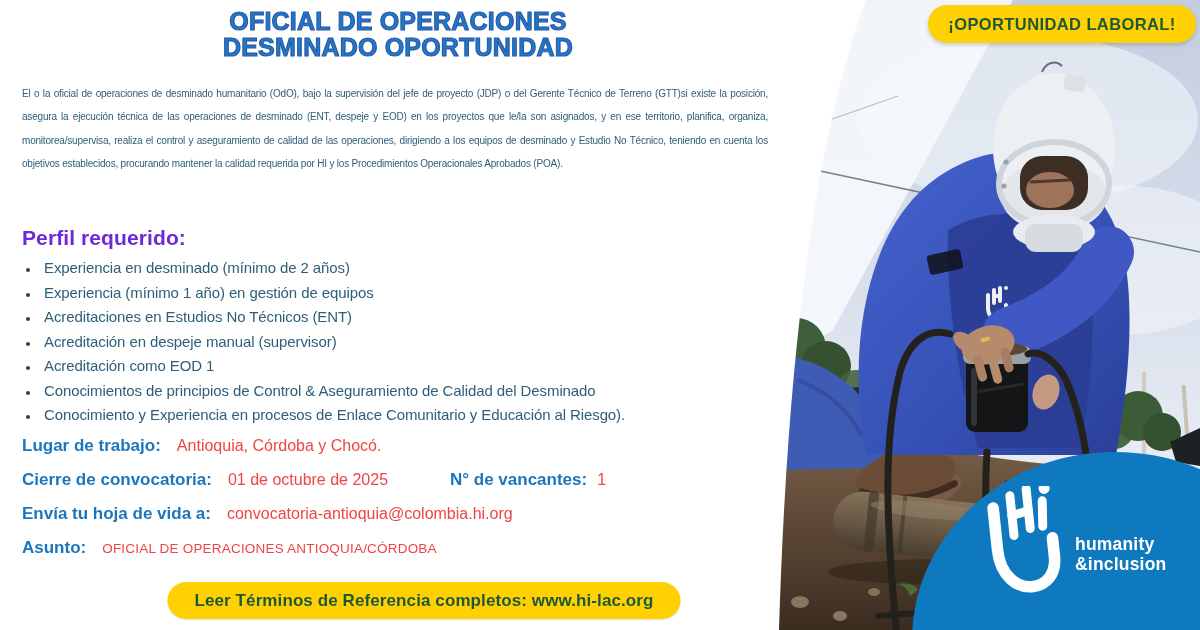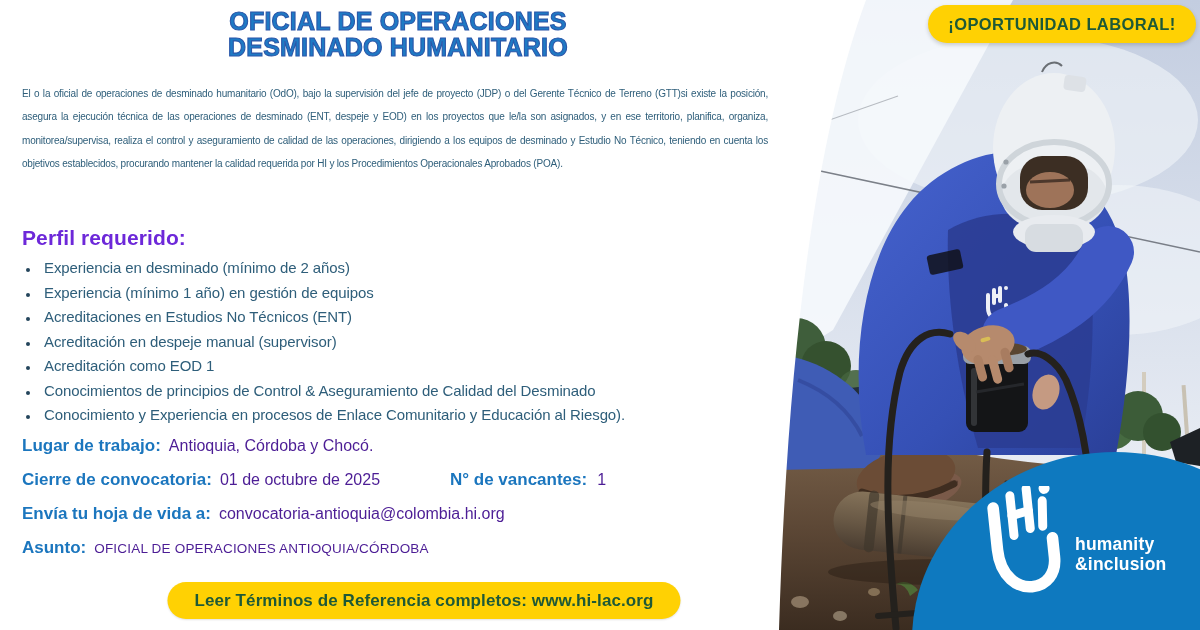--- a/index.html
+++ b/index.html
@@ -14,23 +14,23 @@
   .intro{position:absolute;left:22px;top:72px;width:746px;
          font-size:10px;line-height:23.4px;letter-spacing:-0.2px;
          color:#2E5E7A;text-align:justify;}
   .profile-heading{position:absolute;left:22px;top:226px;
          font-size:21px;font-weight:700;color:#6d28d9;letter-spacing:.1px;}
   .bullets{position:absolute;left:22px;top:256px;width:740px;margin:0;padding:0 0 0 18px;}
   .bullets li{font-size:15px;line-height:24.5px;color:#2E5E7A;letter-spacing:-0.1px;padding-left:4px;}
   .bullets li::marker{color:#24455C;font-size:.8em;}
 
   .fields{position:absolute;left:22px;top:430px;width:750px;padding-top:6px;}
-  .field-row{position:relative;display:flex;align-items:baseline;gap:8px;margin-bottom:11px;min-height:23px;}
+  .field-row{position:relative;display:flex;align-items:baseline;gap:16px;margin-bottom:11px;min-height:23px;}
   .field-label{font-size:17px;font-weight:700;color:#1B76BE;white-space:nowrap;}
-  .field-value{font-size:16px;color:#4c1d95;white-space:nowrap;}
+  .field-value{font-size:16px;color:#ef4444;white-space:nowrap;}
   .field-value.small{font-size:13.5px;letter-spacing:.2px;}
   .vacancies-group{position:absolute;left:428px;top:0;display:flex;align-items:baseline;gap:10px;}
 
   .cta-button{position:absolute;left:424px;top:582px;transform:translateX(-50%);
         background:#FFD103;border:none;border-radius:19px;height:37px;line-height:37px;
         padding:0 27px;font-family:"Liberation Sans",sans-serif;
         font-size:17px;font-weight:700;color:#1E5937;letter-spacing:.1px;white-space:nowrap;
         box-shadow:0 1px 2px rgba(0,0,0,.12);cursor:pointer;}
 
   
@@ -50,21 +50,21 @@
 </style>
 </head>
 <body>
 
 <div class="canvas">
 
   <div class="left-panel">
 
     <div class="title">
       <div>OFICIAL DE OPERACIONES</div>
-      <div>DESMINADO HUMANITARIO</div>
+      <div>DESMINADO OPORTUNIDAD</div>
     </div>
 
     <p class="intro">El o la oficial de operaciones de desminado humanitario (OdO), bajo la supervisión del jefe de proyecto (JDP) o del Gerente Técnico de Terreno (GTT)si existe la posición, asegura la ejecución técnica de las operaciones de desminado (ENT, despeje y EOD) en los proyectos que le/la son asignados, y en ese territorio, planifica, organiza, monitorea/supervisa, realiza el control y aseguramiento de calidad de las operaciones, dirigiendo a los equipos de desminado y Estudio No Técnico, teniendo en cuenta los objetivos establecidos, procurando mantener la calidad requerida por HI y los Procedimientos Operacionales Aprobados (POA).</p>
 
     <div class="profile-heading">Perfil requerido:</div>
 
     <ul class="bullets">
       <li>Experiencia en desminado (mínimo de 2 años)</li>
       <li>Experiencia (mínimo 1 año) en gestión de equipos</li>
       <li>Acreditaciones en Estudios No Técnicos (ENT)</li>

